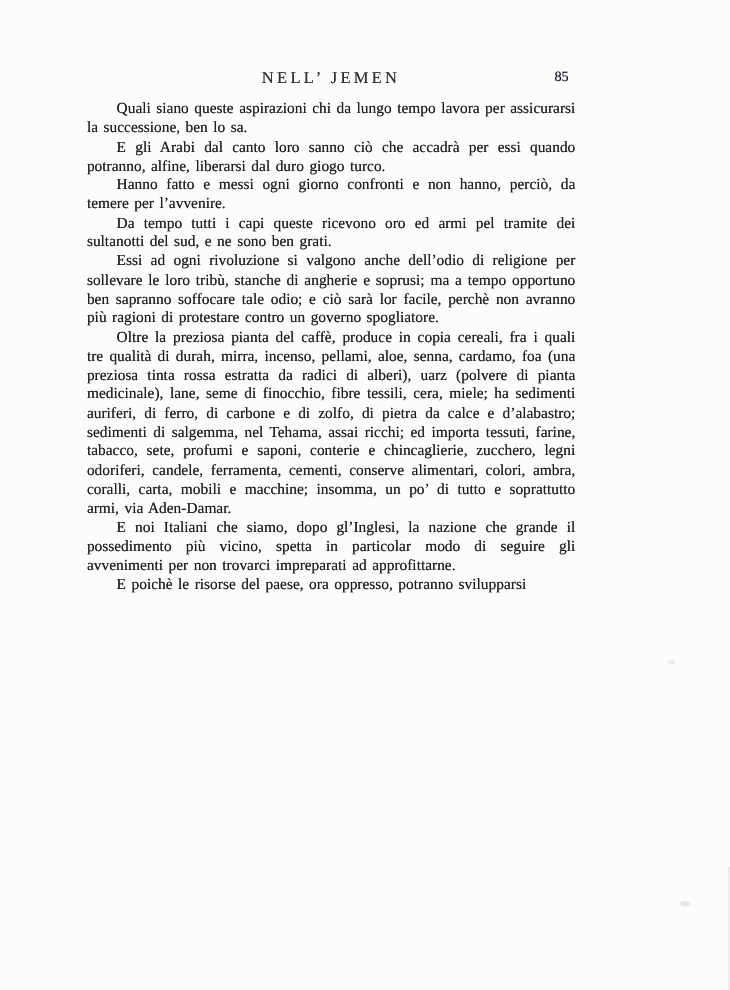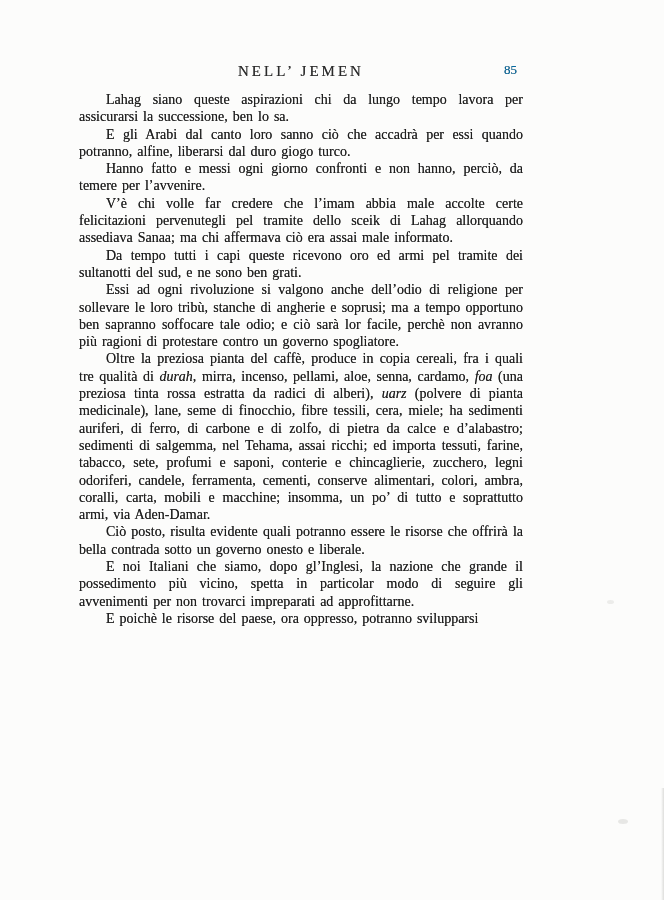--- a/index.html
+++ b/index.html
@@ -30,41 +30,40 @@
     letter-spacing: 3px;
     color: #2b2b2b;
     text-shadow: 0 0 0.4px rgba(40,40,40,0.6);
     white-space: nowrap;
   }
   .page-number {
     position: absolute;
     top: -1px;
     right: 6px;
     font-size: 13px;
-    color: #0369a1;
+    color: #0f172a;
     text-shadow: 0 0 0.4px rgba(40,40,40,0.6);
   }
   .body-text {
     position: absolute;
     top: 91px;
     left: 79px;
     width: 444px;
   }
   .body-text p {
     margin: 0;
     font-size: 14px;
     line-height: 17.3px;
     text-align: justify;
     text-indent: 27px;
     word-spacing: 1.5px;
     color: #1f1f1f;
     text-shadow: 0 0 0.35px rgba(25,25,25,0.75);
   }
   .body-text p .it {
-    font-style: italic;
   }
   
   .edge-shadow {
     position: absolute;
     right: 0;
     top: 788px;
     width: 3px;
     height: 112px;
     background: linear-gradient(to left, #d6d6d4, rgba(214,214,212,0));
     opacity: 0.8;
@@ -92,28 +91,26 @@
 <body>
 
 <div class="page">
 
   <div class="running-head">
     <span class="head-title">NELL’ JEMEN</span>
     <span class="page-number">85</span>
   </div>
 
   <div class="body-text" id="body-text">
-      <p><span>Lahag siano queste aspirazioni chi da lungo tempo lavora per assicurarsi la successione, ben lo sa.</span></p>
+      <p><span>Quali siano queste aspirazioni chi da lungo tempo lavora per assicurarsi la successione, ben lo sa.</span></p>
       <p><span>E gli Arabi dal canto loro sanno ciò che accadrà per essi quando potranno, alfine, liberarsi dal duro giogo turco.</span></p>
       <p><span>Hanno fatto e messi ogni giorno confronti e non hanno, perciò, da temere per l’avvenire.</span></p>
-      <p><span>V’è chi volle far credere che l’imam abbia male accolte certe felicitazioni pervenutegli pel tramite dello sceik di Lahag allorquando assediava Sanaa; ma chi affermava ciò era assai male informato.</span></p>
       <p><span>Da tempo tutti i capi queste ricevono oro ed armi pel tramite dei sultanotti del sud, e ne sono ben grati.</span></p>
       <p><span>Essi ad ogni rivoluzione si valgono anche dell’odio di religione per sollevare le loro tribù, stanche di angherie e soprusi; ma a tempo opportuno ben sapranno soffocare tale odio; e ciò sarà lor facile, perchè non avranno più ragioni di protestare contro un governo spogliatore.</span></p>
       <p><span>Oltre la preziosa pianta del caffè, produce in copia cereali, fra i quali tre qualità di </span><span class="it">durah</span><span>, mirra, incenso, pellami, aloe, senna, cardamo, </span><span class="it">foa</span><span> (una preziosa tinta rossa estratta da radici di alberi), </span><span class="it">uarz</span><span> (polvere di pianta medicinale), lane, seme di finocchio, fibre tessili, cera, miele; ha sedimenti auriferi, di ferro, di carbone e di zolfo, di pietra da calce e d’alabastro; sedimenti di salgemma, nel Tehama, assai ricchi; ed importa tessuti, farine, tabacco, sete, profumi e saponi, conterie e chincaglierie, zucchero, legni odoriferi, candele, ferramenta, cementi, conserve alimentari, colori, ambra, coralli, carta, mobili e macchine; insomma, un po’ di tutto e soprattutto armi, via Aden-Damar.</span></p>
-      <p><span>Ciò posto, risulta evidente quali potranno essere le risorse che offrirà la bella contrada sotto un governo onesto e liberale.</span></p>
       <p><span>E noi Italiani che siamo, dopo gl’Inglesi, la nazione che grande il possedimento più vicino, spetta in particolar modo di seguire gli avvenimenti per non trovarci impreparati ad approfittarne.</span></p>
       <p><span>E poichè le risorse del paese, ora oppresso, potranno svilupparsi</span></p>
     </div>
 
   <div class="edge-shadow"></div>
   <div class="speck-1"></div>
   <div class="speck-2"></div>
 
 </div>
 

